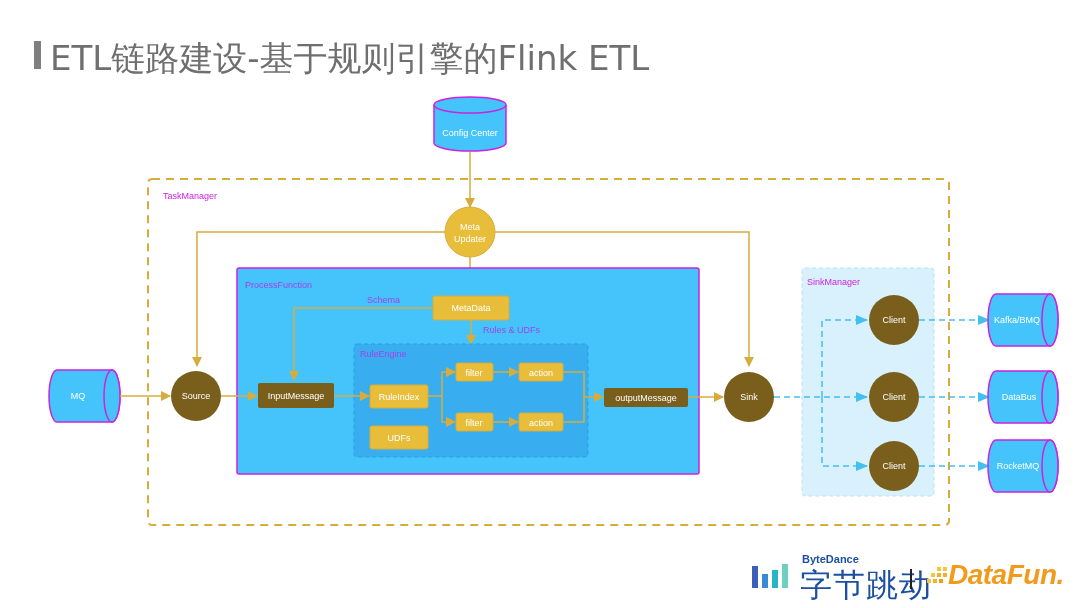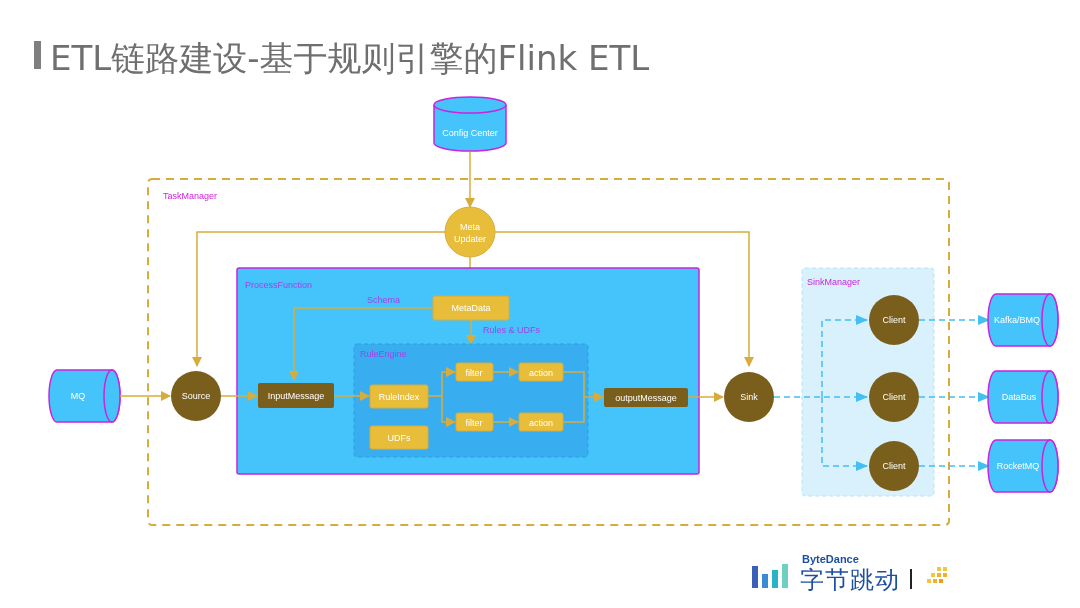--- a/index.html
+++ b/index.html
@@ -4,21 +4,21 @@
 <style>
   html,body{margin:0;padding:0;background:#ffffff;}
   body{width:1080px;height:608px;position:relative;overflow:hidden;font-family:"Liberation Sans","DejaVu Sans",sans-serif;}
   .title-bar{position:absolute;left:34px;top:41px;width:7px;height:28px;background:#7f7f7f;}
   .title{position:absolute;left:50px;top:36px;font-size:34px;color:#6f6f6f;font-family:"DejaVu Sans",sans-serif;letter-spacing:0px;white-space:nowrap;}
   svg#diagram{position:absolute;left:0;top:0;}
   .lbl{font-family:"Liberation Sans","DejaVu Sans",sans-serif;}
   .logo{position:absolute;left:752px;top:553px;height:40px;width:310px;}
   .bd-bars{position:absolute;left:0;top:9px;}
   .bd-small{position:absolute;left:50px;top:0px;font-size:11px;color:#1d4fa0;font-family:"Liberation Sans",sans-serif;font-weight:bold;}
-  .bd-big{position:absolute;left:48px;top:11px;font-size:24px;color:#1d4fa0;font-family:"DejaVu Sans",sans-serif;letter-spacing:1px;white-space:nowrap;}
+  .bd-big{position:absolute;left:48px;top:11px;font-size:32px;color:#1d4fa0;font-family:"DejaVu Sans",sans-serif;letter-spacing:1px;white-space:nowrap;}
   .sep{position:absolute;left:158px;top:16px;width:2px;height:20px;background:#222;}
   .df-dots{position:absolute;left:175px;top:14px;}
   .df-text{position:absolute;left:196px;top:6px;font-size:28px;font-style:italic;font-weight:bold;color:#f29a1c;font-family:"Liberation Sans",sans-serif;white-space:nowrap;letter-spacing:-0.5px;}
 </style>
 </head>
 <body>
 
 <div class="title-bar"></div>
 <div class="title">ETL链路建设-基于规则引擎的Flink ETL</div>
 
@@ -185,13 +185,14 @@
   <svg class="df-dots" width="22" height="20">
     <rect x="10" y="0" width="4" height="4" fill="#f6c53a"></rect>
     <rect x="16" y="0" width="4" height="4" fill="#f6c53a"></rect>
     <rect x="4" y="6" width="4" height="4" fill="#f6c53a"></rect>
     <rect x="10" y="6" width="4" height="4" fill="#f3b02a"></rect>
     <rect x="16" y="6" width="4" height="4" fill="#f3b02a"></rect>
     <rect x="0" y="12" width="4" height="4" fill="#f6c53a"></rect>
     <rect x="6" y="12" width="4" height="4" fill="#f3b02a"></rect>
     <rect x="12" y="12" width="4" height="4" fill="#f29a1c"></rect>
   </svg>
+  <span class="df-text">DataFun.</span>
 </div>
 
 </body></html>

